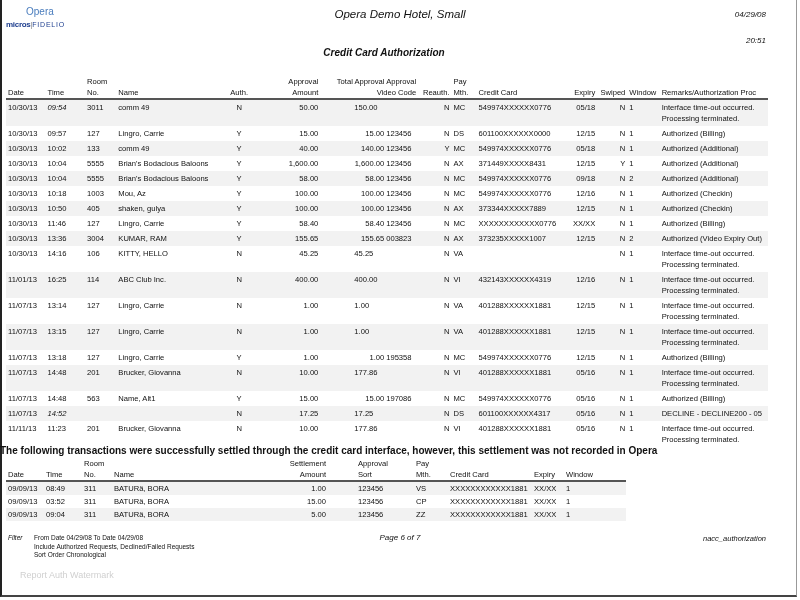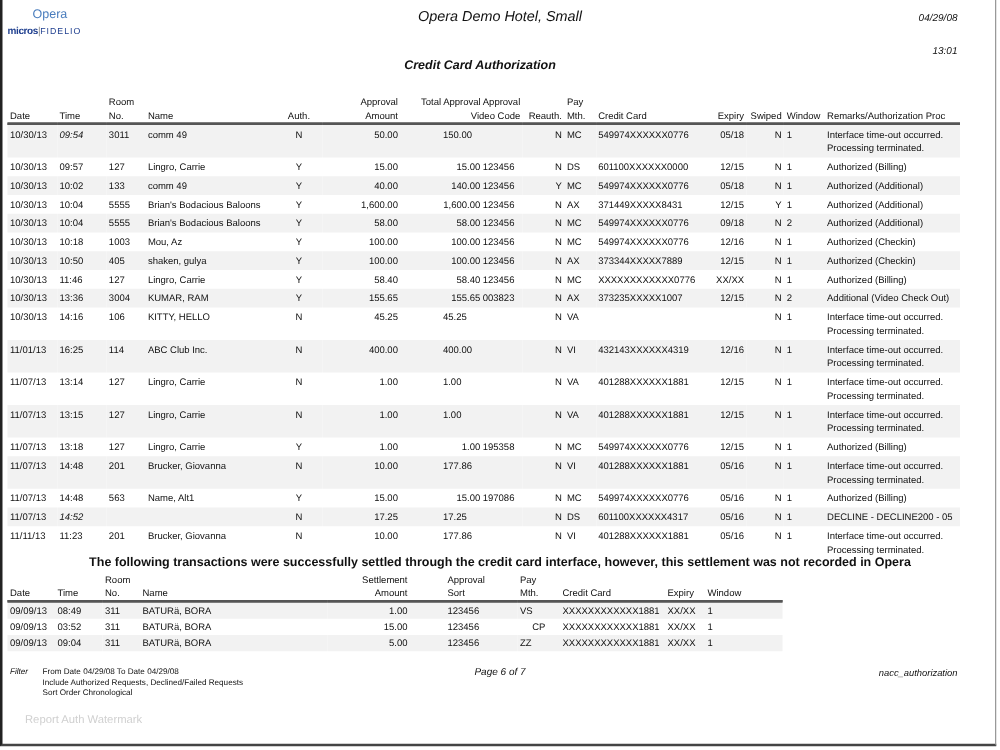--- a/index.html
+++ b/index.html
@@ -18,39 +18,39 @@
 
   table { border-collapse:collapse; font-size:7.6px; position:absolute; }
   th { font-weight:normal; text-align:left; vertical-align:bottom; padding:0 2px; line-height:11px; }
   td { padding:0 2px; vertical-align:top; line-height:11px; height:11px; }
   tr.hdr th { border-bottom:2px solid #555; }
   tr.r:nth-child(odd) td { background:#f2f2f2; }
   .num { text-align:right; }
   .ctr { text-align:center; }
   .main { left:6px; top:76px; width:762px; }
   .main td { padding-top:2px; padding-bottom:2px; }
-  .sec2title { left:0; width:800px; text-align:center; top:445px; font-size:10px; font-weight:bold; }
+  .sec2title { left:0; width:800px; text-align:left; top:445px; font-size:10px; font-weight:bold; }
   .sec2 { left:6px; top:458px; width:358px; }
   .sec2 td { padding-top:1px; padding-bottom:1px; }
   .filter-label { left:8px; top:534px; font-size:6.5px; font-style:italic; }
   .filter-lines { left:34px; top:534px; font-size:6.5px; line-height:8.5px; }
   .pageno { left:0; width:800px; text-align:center; top:533px; font-size:8px; font-style:italic; }
   .repname { right:34px; top:534px; font-size:7.5px; font-style:italic; }
   .watermark { left:20px; top:570px; font-size:9px; color:#d0d0d0; }
 </style>
 </head>
 <body>
 
 <div class="frame"></div>
 
 <div class="abs logo-opera"><span>Opera</span></div>
 <div class="abs logo-micros"><span>micros</span><span class="sep">|</span><span class="fid">FIDELIO</span></div>
 <div class="abs hotel">Opera Demo Hotel, Small</div>
 <div class="abs date-top">04/29/08</div>
-<div class="abs time-top">13:01</div>
+<div class="abs time-top">20:51</div>
 <div class="abs title">Credit Card Authorization</div>
 
 <table class="main">
   <colgroup>
     <col style="width:38px">
       <col style="width:38px">
       <col style="width:30px">
       <col style="width:100px">
     <col style="width:36px">
       <col style="width:60px">
@@ -217,21 +217,21 @@
         <td style="white-space: nowrap;">KUMAR, RAM</td>
         <td class="ctr" style="white-space: nowrap;">Y</td>
         <td class="num" style="white-space: nowrap;">155.65</td>
         <td class="num" style="white-space: nowrap;"><span>155.65</span><span style="display: inline-block; width: 30px; text-align: left; margin-left: 2px;">003823</span></td>
         <td class="num" style="white-space: nowrap;">N</td>
         <td style="white-space: nowrap;">AX</td>
         <td style="white-space: nowrap;">373235XXXXX1007</td>
         <td class="num" style="white-space: nowrap;">12/15</td>
         <td class="num" style="white-space: nowrap;">N</td>
         <td style="white-space: nowrap;">2</td>
-        <td style="white-space: normal;">Additional (Video Check Out)</td>
+        <td style="white-space: normal;">Authorized (Video Expiry Out)</td>
       </tr>
       <tr class="r">
         <td style="white-space: nowrap;">10/30/13</td>
         <td style="white-space: nowrap;">14:16</td>
         <td style="white-space: nowrap;">106</td>
         <td style="white-space: nowrap;">KITTY, HELLO</td>
         <td class="ctr" style="white-space: nowrap;">N</td>
         <td class="num" style="white-space: nowrap;">45.25</td>
         <td class="" style="padding-left: 34px;">45.25</td>
         <td class="num" style="white-space: nowrap;">N</td>
@@ -419,21 +419,21 @@
         <td style="white-space: nowrap;">1</td>
       </tr>
       <tr class="r">
         <td style="white-space: nowrap;">09/09/13</td>
         <td style="white-space: nowrap;">03:52</td>
         <td style="white-space: nowrap;">311</td>
         <td style="white-space: nowrap;">BATURä, BORA</td>
         <td class="num" style="white-space: nowrap;">15.00</td>
         <td style="white-space: nowrap;"></td>
         <td style="white-space: nowrap;">123456</td>
-        <td style="white-space: nowrap; text-align: center;">CP</td>
+        <td style="white-space: nowrap;">CP</td>
         <td style="white-space: nowrap;">XXXXXXXXXXXX1881</td>
         <td style="white-space: nowrap;">XX/XX</td>
         <td style="white-space: nowrap;">1</td>
       </tr>
       <tr class="r">
         <td style="white-space: nowrap;">09/09/13</td>
         <td style="white-space: nowrap;">09:04</td>
         <td style="white-space: nowrap;">311</td>
         <td style="white-space: nowrap;">BATURä, BORA</td>
         <td class="num" style="white-space: nowrap;">5.00</td>

